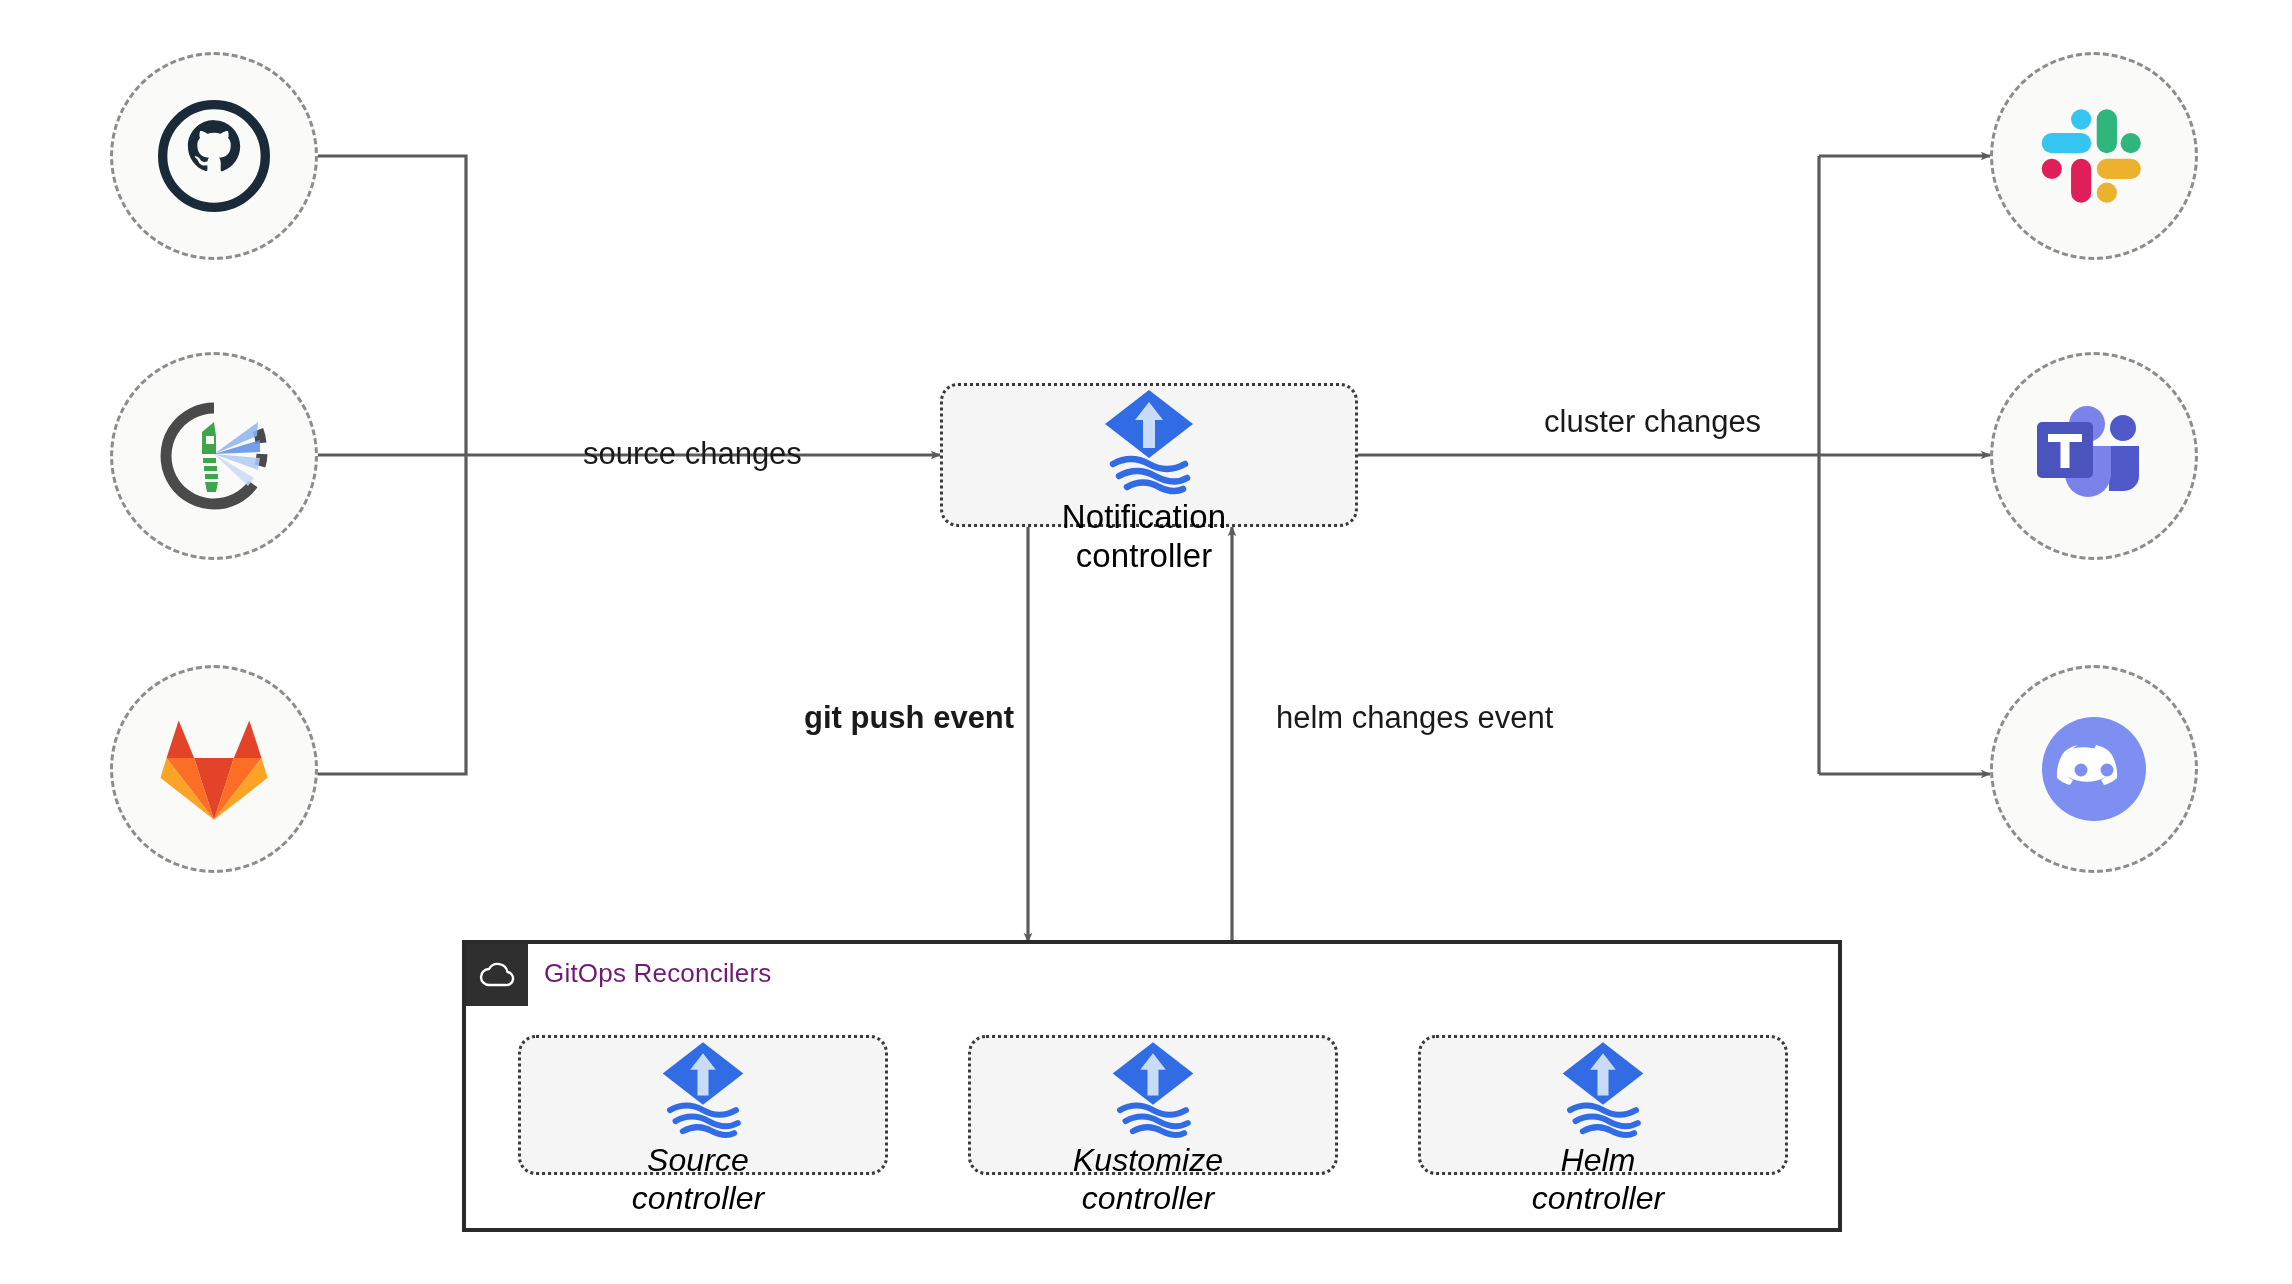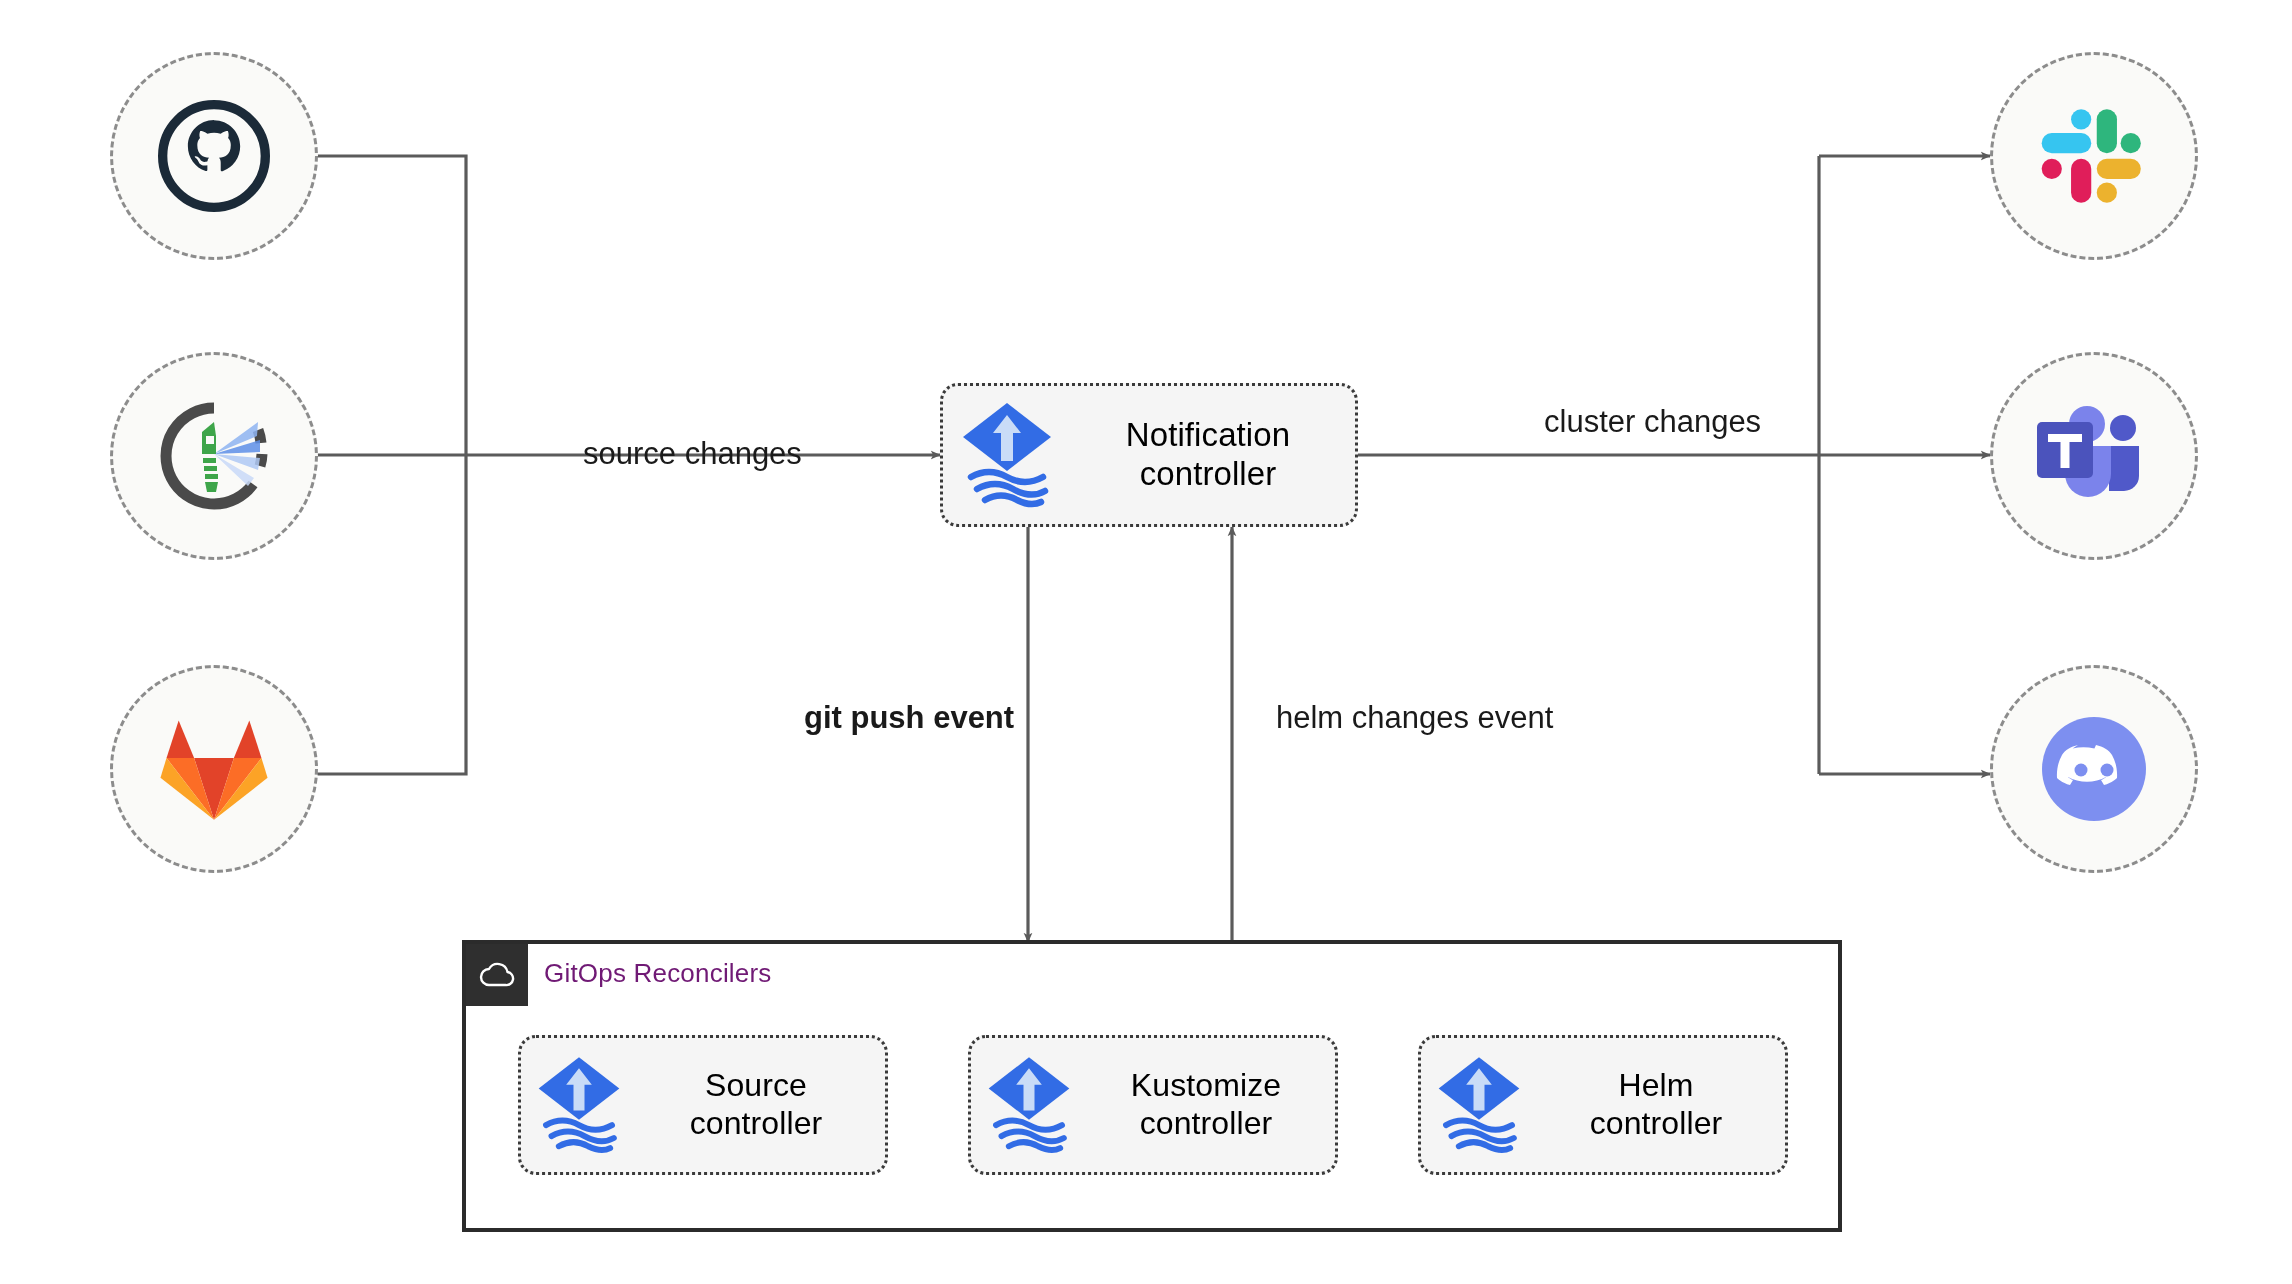--- a/index.html
+++ b/index.html
@@ -14,29 +14,29 @@
     background:#FAFAF8;border:3px dashed #8C8C8C;
     display:flex;align-items:center;justify-content:center;
     box-sizing:border-box;
   }
   .node-circle svg{display:block;}
 
   
   .ctrl-box{
     position:absolute;box-sizing:border-box;
     background:#F5F5F5;border:3px dotted #3A3A3A;border-radius:18px;
-    display:flex;align-items:center;
+    display:flex;align-items:center;flex-direction:column;
   }
   .ctrl-logo{flex:0 0 auto;display:flex;align-items:center;justify-content:center;}
   .ctrl-label{
     flex:1 1 auto;text-align:center;color:#000;
     font-size:33px;line-height:1.18;letter-spacing:.1px;
     white-space:pre-line;padding-right:10px;
   }
-  .ctrl-box.small .ctrl-label{font-size:32px;}
+  .ctrl-box.small .ctrl-label{font-size:32px;font-style:italic;}
 
   
   #gitops-container{
     position:absolute;box-sizing:border-box;
     background:#ffffff;border:4px solid #2B2B2B;
   }
   #gitops-tab{
     position:absolute;left:0;top:0;width:62px;height:62px;
     background:#2F2F2F;display:flex;align-items:center;justify-content:center;
   }

